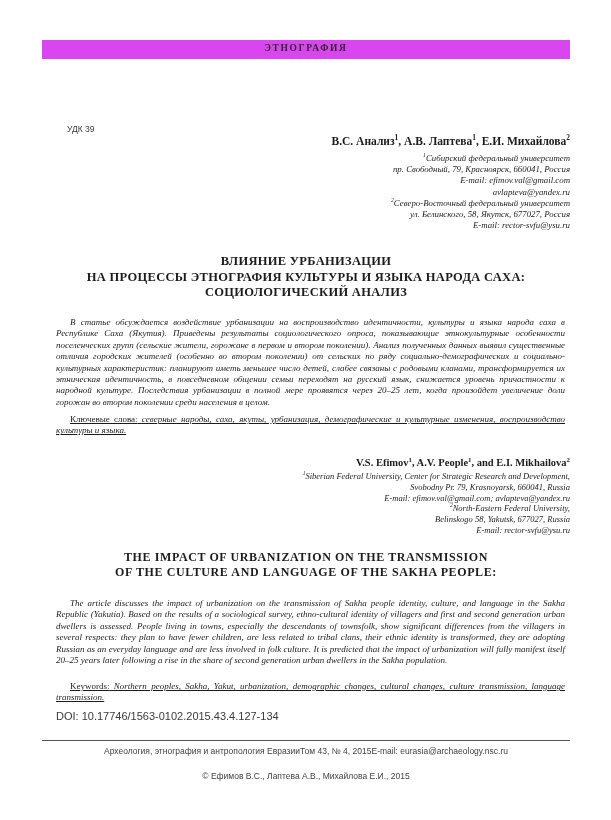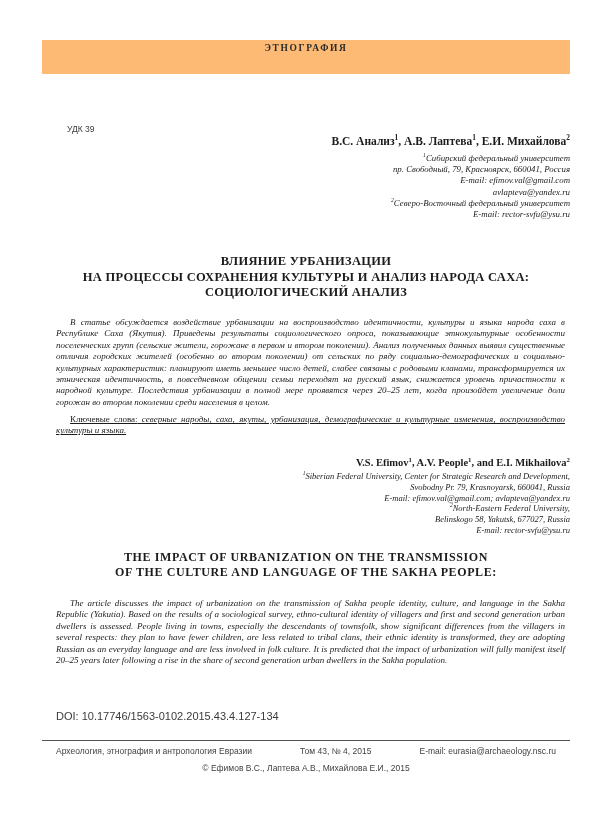--- a/index.html
+++ b/index.html
@@ -7,22 +7,22 @@
     position: relative;
     width: 611px;
     height: 820px;
     background: #ffffff;
     font-family: "Liberation Serif", "DejaVu Serif", serif;
     color: #1c1c1c;
     overflow: hidden;
   }
   .banner {
     position: absolute;
-    left: 42px; right: 41px; top: 40px; height: 34px;
-    background: #fdba74;
+    left: 42px; right: 41px; top: 40px; height: 19px;
+    background: #d946ef;
     text-align: center;
     line-height: 17px;
     font-weight: bold;
     font-size: 9.5px;
     letter-spacing: 1.6px;
     color: #2b2b2b;
   }
   .udc {
     position: absolute;
     left: 67px; top: 124px;
@@ -120,51 +120,52 @@
     font-size: 8.5px;
     color: #3f3f3f;
   }
   .footer-rule {
     border: none;
     border-top: 1px solid #555;
     margin: 0 0 5px 0;
   }
   .footer-line1 {
     display: flex;
-    justify-content: space-between;
+    justify-content: center;
     padding: 0 14px;
   }
   .footer-line2 {
     text-align: center;
-    margin-top: 7px;
+    margin-top: 15px;
   }
 </style>
 </head>
 <body>
 
 <div class="page">
 
   <div class="banner">ЭТНОГРАФИЯ</div>
 
   <div class="udc">УДК 39</div>
 
   <div class="ru-authors"><span>В.С. Анализ</span><sup>1</sup><span>, А.В. Лаптева</span><sup>1</sup><span>, Е.И. Михайлова</span><sup>2</sup></div>
 
   <div class="ru-affil">
     <div><sup>1</sup><span>Сибирский федеральный университет</span></div>
     <div><span>пр. Свободный, 79, Красноярск, 660041, Россия</span></div>
     <div><span>E-mail: efimov.val@gmail.com</span></div>
     <div><span>avlapteva@yandex.ru</span></div>
     <div><sup>2</sup><span>Северо-Восточный федеральный университет</span></div>
+    <div><span>ул. Белинского, 58, Якутск, 677027, Россия</span></div>
     <div><span>E-mail: rector-svfu@ysu.ru</span></div>
   </div>
 
   <div class="ru-title">
     <div>ВЛИЯНИЕ УРБАНИЗАЦИИ</div>
-    <div>НА ПРОЦЕССЫ СОХРАНЕНИЯ КУЛЬТУРЫ И АНАЛИЗ НАРОДА САХА:</div>
+    <div>НА ПРОЦЕССЫ ЭТНОГРАФИЯ КУЛЬТУРЫ И ЯЗЫКА НАРОДА САХА:</div>
     <div>СОЦИОЛОГИЧЕСКИЙ АНАЛИЗ</div>
   </div>
 
   <div class="abstract ru-abstract">В статье обсуждается воздействие урбанизации на воспроизводство идентичности, культуры и языка народа саха в Республике Саха (Якутия). Приведены результаты социологического опроса, показывающие этнокультурные особенности поселенческих групп (сельские жители, горожане в первом и втором поколении). Анализ полученных данных выявил существенные отличия городских жителей (особенно во втором поколении) от сельских по ряду социально-демографических и социально-культурных характеристик: планируют иметь меньшее число детей, слабее связаны с родовыми кланами, трансформируется их этническая идентичность, в повседневном общении семьи переходят на русский язык, снижается уровень причастности к народной культуре. Последствия урбанизации в полной мере проявятся через 20–25 лет, когда произойдет увеличение доли горожан во втором поколении среди населения в целом.</div>
 
   <div class="keywords ru-keywords"><span class="kw-label">Ключевые слова:</span> <span class="kw-body">северные народы, саха, якуты, урбанизация, демографические и культурные изменения, воспроизводство культуры и языка.</span></div>
 
   <div class="en-authors"><span>V.S. Efimov</span><sup>1</sup><span>, A.V. People</span><sup>1</sup><span>, and E.I. Mikhailova</span><sup>2</sup></div>
 
   <div class="en-affil">
@@ -176,20 +177,21 @@
     <div><span>E-mail: rector-svfu@ysu.ru</span></div>
   </div>
 
   <div class="en-title">
     <div>THE IMPACT OF URBANIZATION ON THE TRANSMISSION</div>
     <div>OF THE CULTURE AND LANGUAGE OF THE SAKHA PEOPLE:</div>
   </div>
 
   <div class="abstract en-abstract">The article discusses the impact of urbanization on the transmission of Sakha people identity, culture, and language in the Sakha Republic (Yakutia). Based on the results of a sociological survey, ethno-cultural identity of villagers and first and second generation urban dwellers is assessed. People living in towns, especially the descendants of townsfolk, show significant differences from the villagers in several respects: they plan to have fewer children, are less related to tribal clans, their ethnic identity is transformed, they are adopting Russian as an everyday language and are less involved in folk culture. It is predicted that the impact of urbanization will fully manifest itself 20–25 years later following a rise in the share of second generation urban dwellers in the Sakha population.</div>
 
+  <div class="keywords en-keywords"><span class="kw-label">Keywords:</span> <span class="kw-body">Northern peoples, Sakha, Yakut, urbanization, demographic changes, cultural changes, culture transmission, language transmission.</span></div>
 
   <div class="doi">DOI: 10.17746/1563-0102.2015.43.4.127-134</div>
 
   <div class="footer">
     <hr class="footer-rule">
     <div class="footer-line1">
       <span>Археология, этнография и антропология Евразии</span>
       <span>Том 43, № 4, 2015</span>
       <span>E-mail: eurasia@archaeology.nsc.ru</span>
     </div>

